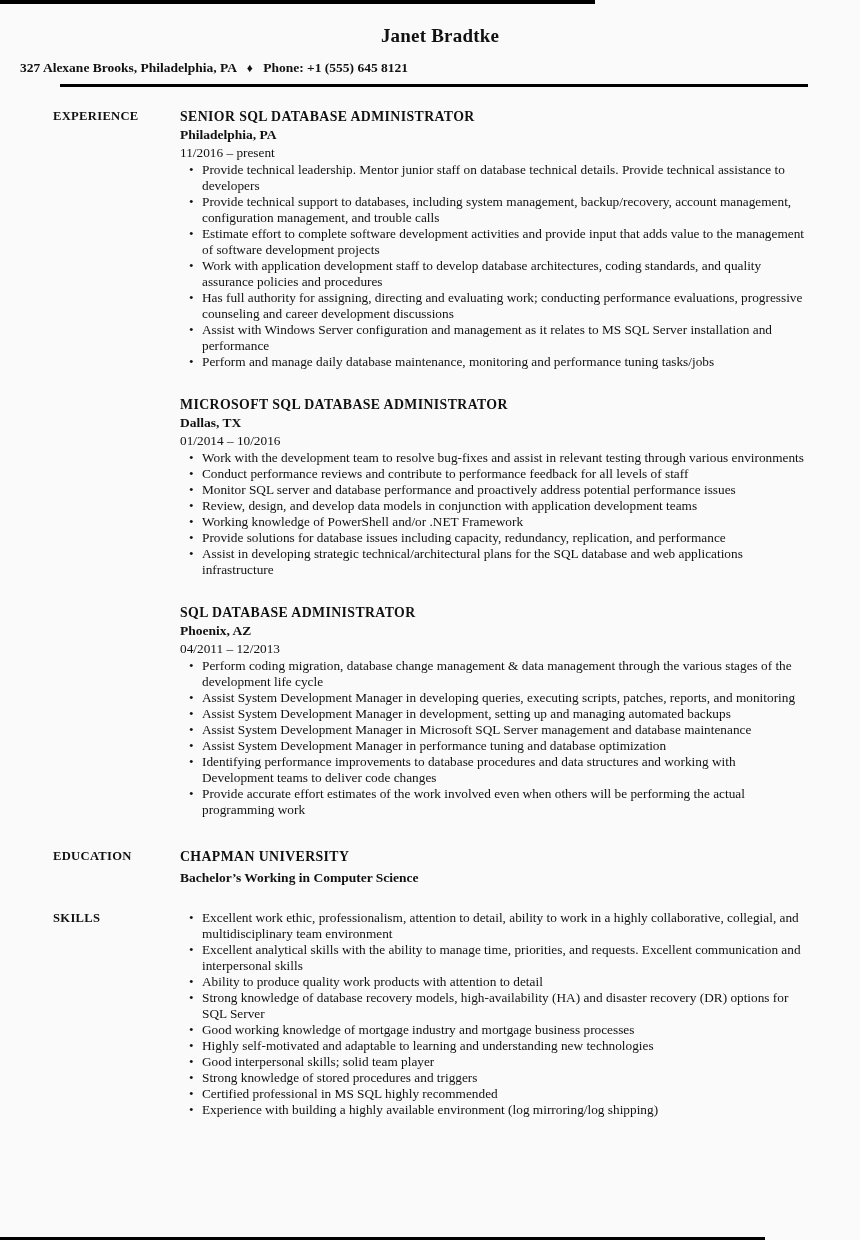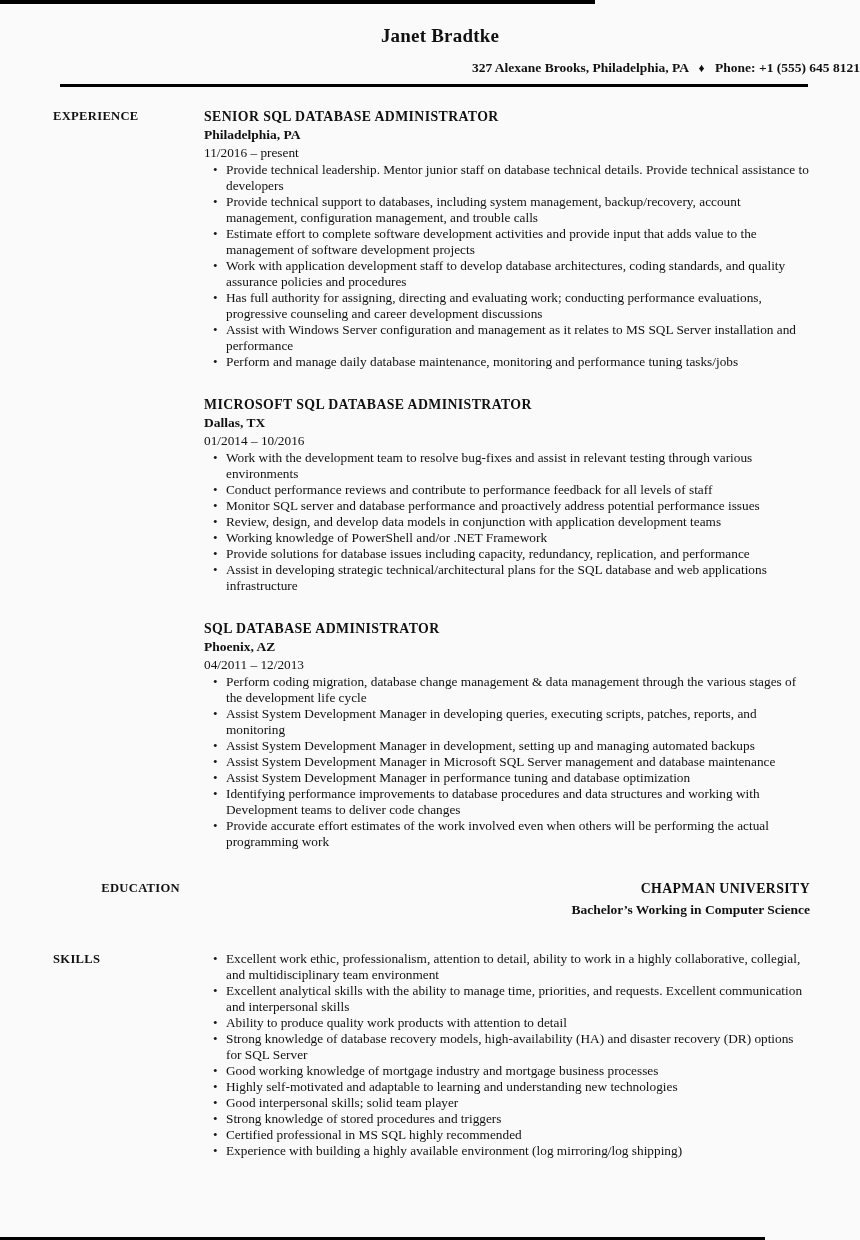--- a/index.html
+++ b/index.html
@@ -33,35 +33,35 @@
   header { padding-top: 25px; }
   .name {
     margin: 0;
     text-align: center;
     font-size: 19px;
     font-weight: bold;
     letter-spacing: 0.2px;
   }
   .contact {
     margin-top: 13px;
-    text-align: right;
+    text-align: left;
     font-weight: bold;
     font-size: 13.5px;
     white-space: nowrap;
   }
   .diamond { display: inline-block; margin: 0 7px; font-size: 12px; }
   .rule {
     height: 3px;
     background: #000;
     margin: 8px 52px 0 40px;
   }
   main { padding: 21px 50px 0 33px; }
-  .row { display: flex; align-items: flex-start; gap: 24px; }
+  .row { display: flex; align-items: flex-start; }
   .row-experience { margin-bottom: 30px; }
-  .row-education { margin-bottom: 32px; text-align: right; }
+  .row-education { margin-bottom: 23px; }
   .label {
     flex: none;
     width: 127px;
     font-weight: bold;
     font-size: 12.6px;
     letter-spacing: 0.3px;
     padding-top: 1px;
   }
   .content { flex: 1; min-width: 0; }
   .job + .job { margin-top: 26px; }

